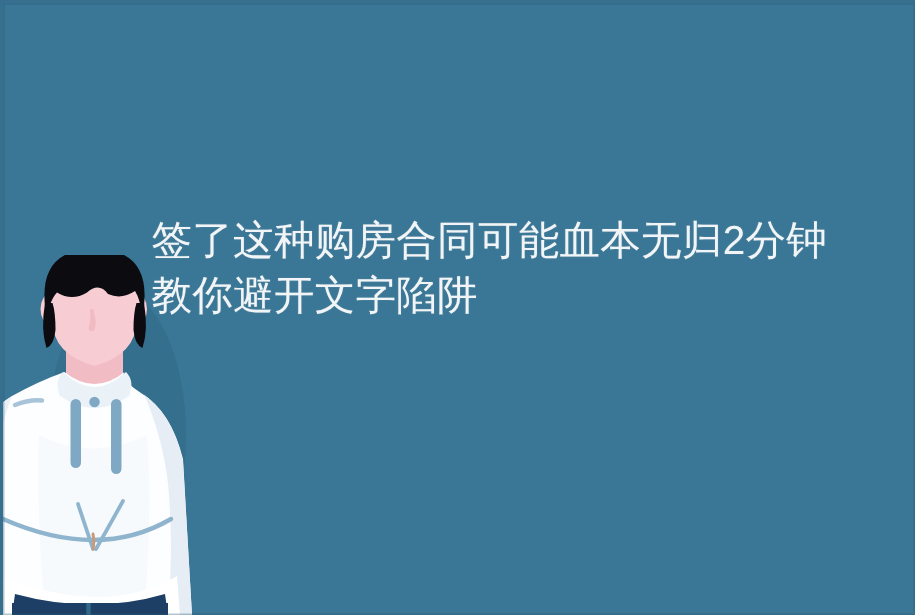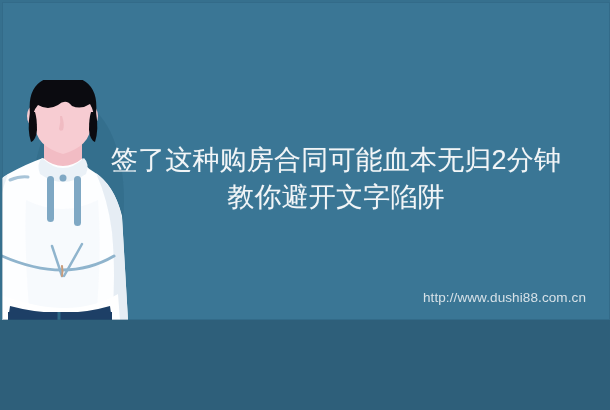--- a/index.html
+++ b/index.html
@@ -11,25 +11,24 @@
     width: 610px;
     height: 410px;
     overflow: hidden;
     font-family: "Liberation Sans", "DejaVu Sans", sans-serif;
   }
 
   
   .poster {
     position: relative;
     width: 610px;
-    height: 320px;
+    height: 410px;
     background: #3a7695;
     overflow: hidden;
     box-sizing: border-box;
-    text-align: center;
   }
   
   .poster::before {
     content: "";
     position: absolute;
     inset: 0;
     pointer-events: none;
     border-top: 2px solid #36708e;
     border-left: 2px solid #36708e;
     box-shadow: inset 0 0 0 1px rgba(40,90,115,0.35);
@@ -140,15 +139,14 @@
       <path d="M12,214 Q50,228 78,228 Q108,228 132,214 L134,240 L10,240 Z" fill="#ffffff"></path>
 
       <path d="M24,226 Q76,240 124,226 L126,240 L22,240 Z" fill="#1d3f66"></path>
       <rect x="22" y="232" width="104" height="10" fill="#1d3f66"></rect>
       <path d="M73,232 l0,10" stroke="#2f6986" stroke-width="3" fill="none"></path>
     </svg>
   </div>
 
   <h1 class="headline">签了这种购房合同可能血本无归2分钟教你避开文字陷阱</h1>
 
-  <div class="watermark">http://www.dushi88.com.cn</div>
 
 </div>
 
 </body></html>

